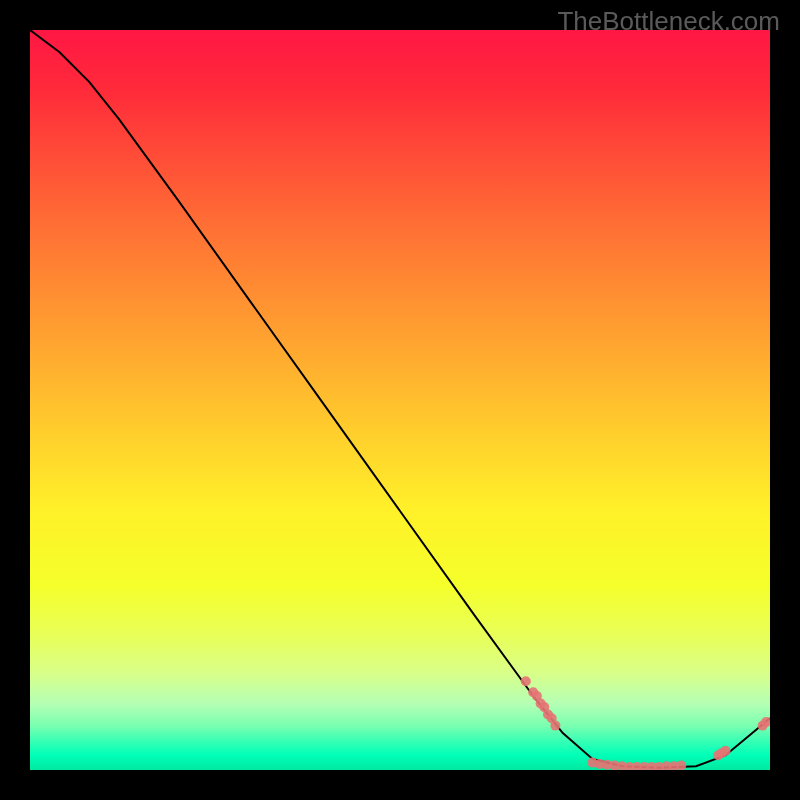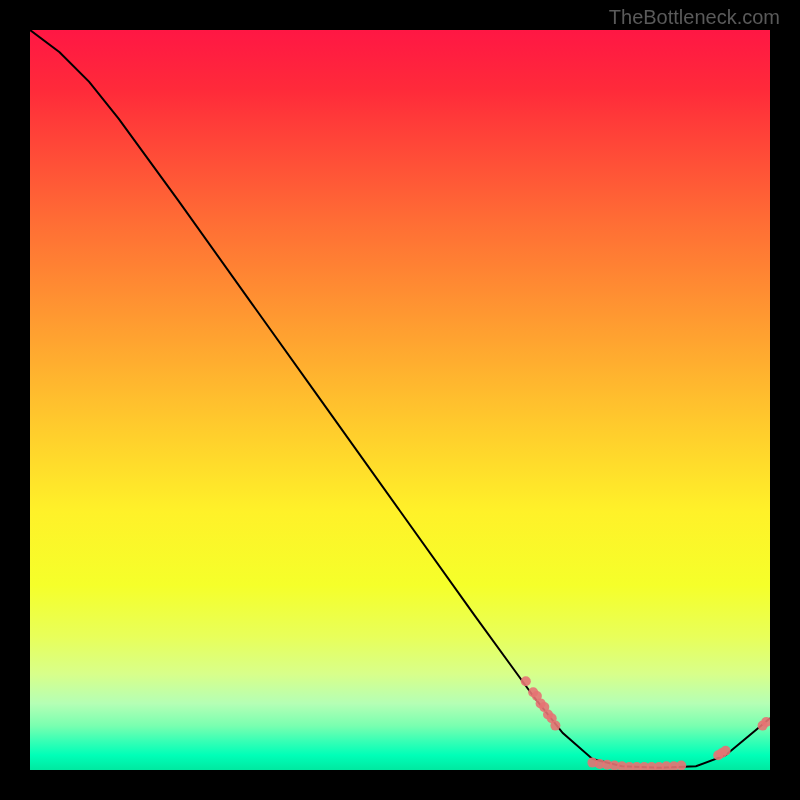--- a/index.html
+++ b/index.html
@@ -8,21 +8,21 @@
       height: 800px;
       background: #000;
       position: relative;
       font-family: Arial, sans-serif;
     }
     .watermark {
       position: absolute;
       top: 6px;
       right: 20px;
       color: #5a5a5a;
-      font-size: 20px;
+      font-size: 26px;
       z-index: 10;
     }
     .plot-area {
       position: absolute;
       top: 30px;
       left: 30px;
       width: 740px;
       height: 740px;
       background: linear-gradient(to bottom,
         #ff1744 0%,

